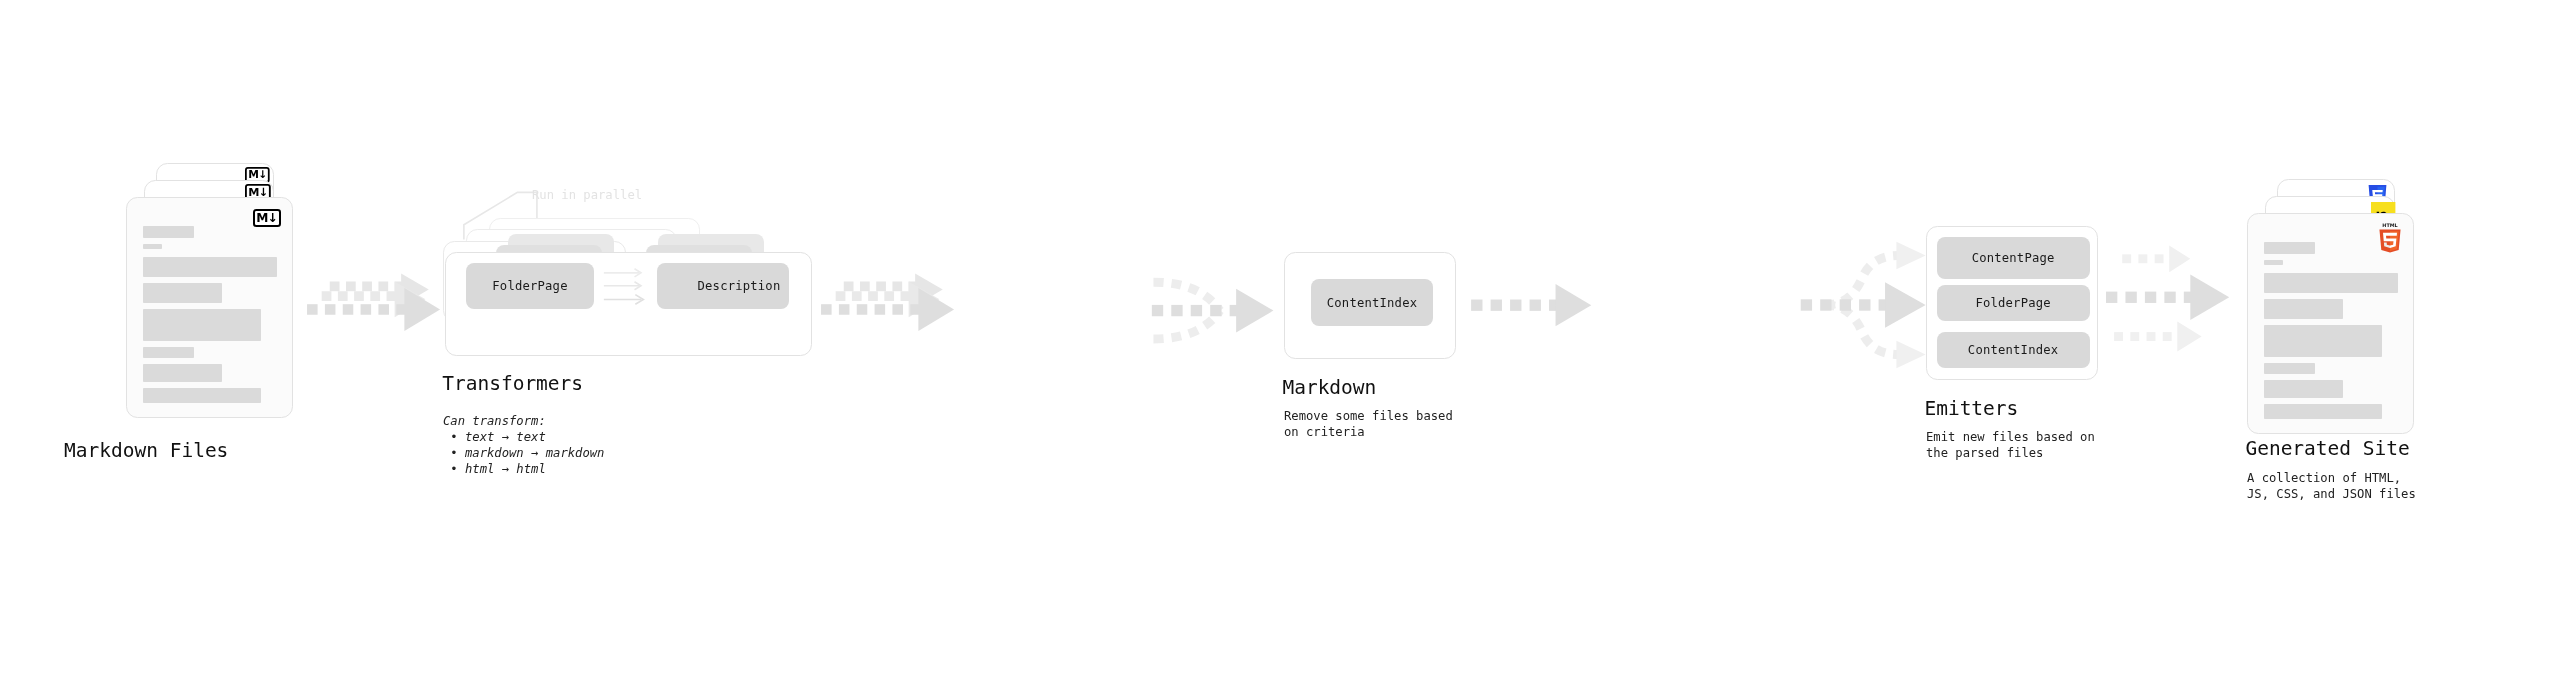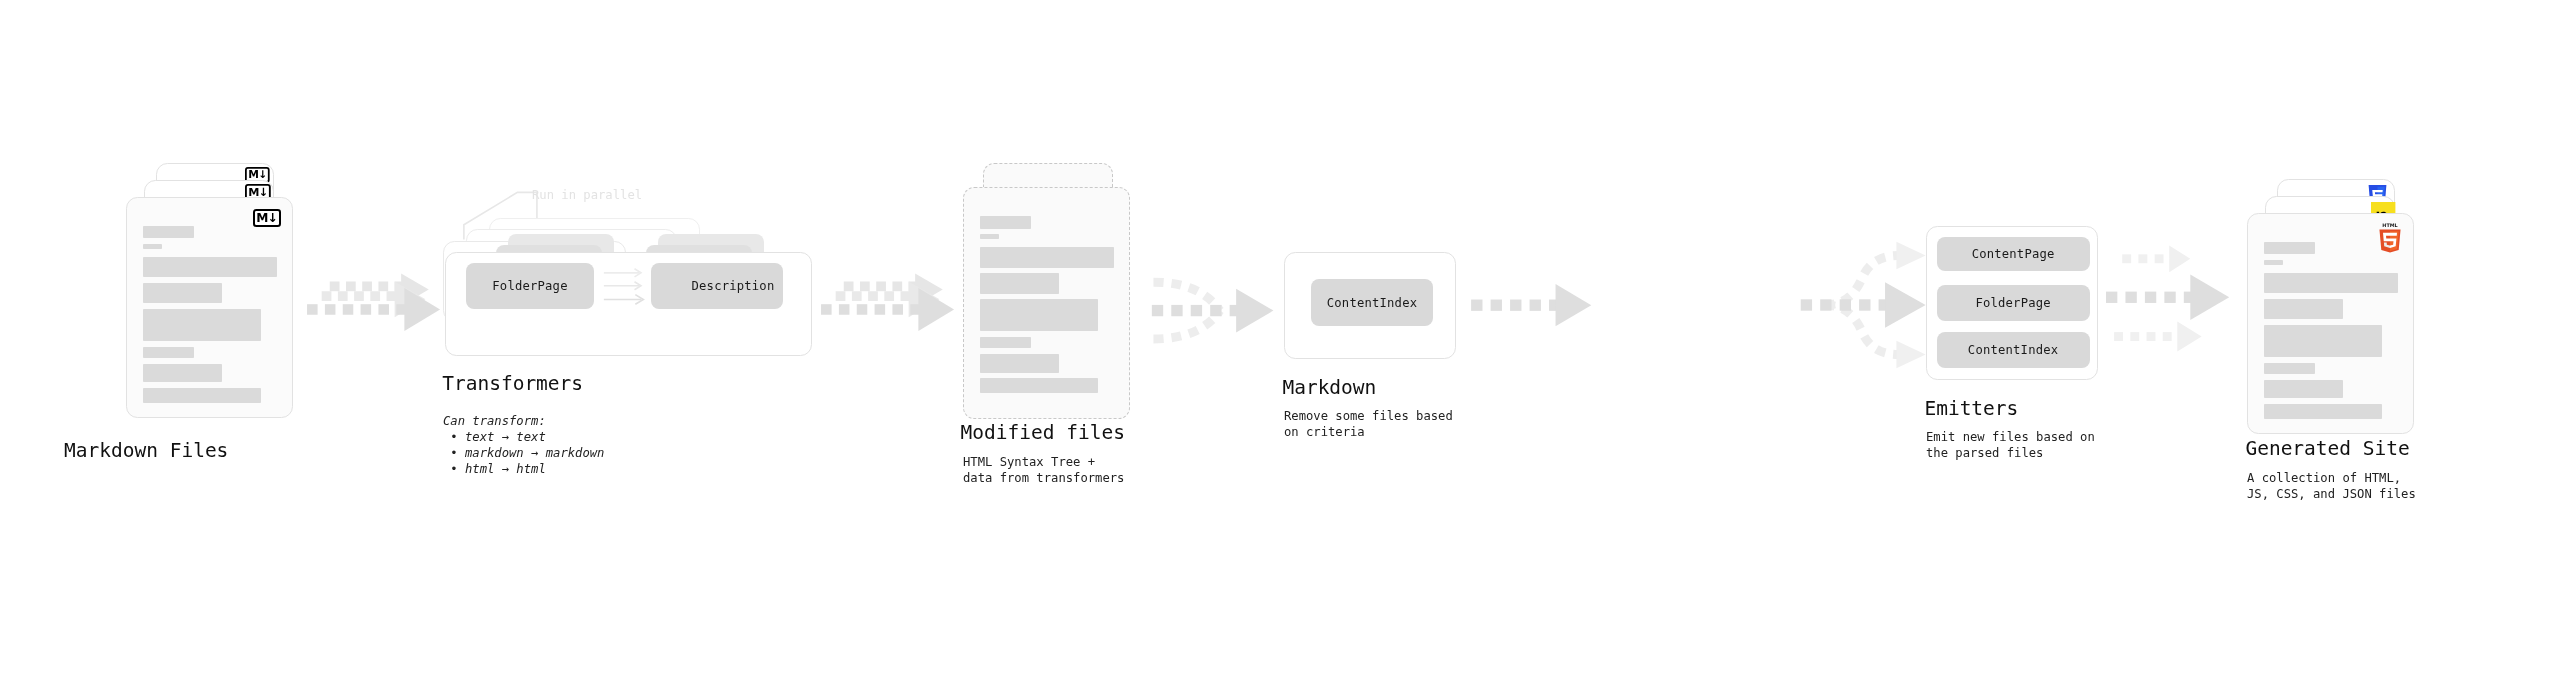--- a/index.html
+++ b/index.html
@@ -200,21 +200,21 @@
       </g>
       <g stroke="#e0e0e0" stroke-width="2" fill="none">
         <path d="M2 39 L48 39"></path>
           <path d="M41 33 L51 39 L41 45"></path>
       </g>
     </svg>
 
     <div class="chip" style="left:23px; top:68px; width:128px; height:46px;">
       <span>FolderPage</span>
     </div>
-    <div class="chip" style="left:208px; top:68px; width:132px; height:46px;padding-left:32px;">
+    <div class="chip" style="left:214px; top:68px; width:132px; height:46px;padding-left:32px;">
       <span>Description</span>
     </div>
 
     <div class="title" style="left:-0.8px; top:177px;">Transformers</div>
     <div class="subtitle bullets" style="left:0px; top:218px;">Can transform:
  • text → text
  • markdown → markdown
  • html → html</div>
   </div>
 
@@ -241,40 +241,20 @@
           <rect x="22" y="36" width="13" height="13"></rect>
         <rect x="44" y="36" width="13" height="13"></rect>
           <rect x="66" y="36" width="13" height="13"></rect>
         <rect x="88" y="36" width="13" height="13"></rect>
           <rect x="110" y="36" width="13" height="13"></rect>
         <path d="M120 16 L164 42.5 L120 69 Z"></path>
       </g>
     </svg>
   </div>
 
-  <div class="node" style="left:963px; top:163px;">
-    <div class="doc-stack" style="width:171px;height:268px;">
-      <div class="doc-card dashed" style="left:19.5px; top:0px; width:130px; height:65px;"></div>
-      <div class="doc-card dashed" style="left:0px; top:24.4px; width:167px; height:232px;">
-        <div class="doc-lines" style="top:28px;">
-          <div class="ln" style="width:51px;height:12.2px;"></div>
-          <div class="ln" style="width:18.7px;height:4.9px;margin-bottom:8.1px;"></div>
-          <div class="ln" style="width:134px;height:20.3px;"></div>
-          <div class="ln" style="width:79px;height:20.3px;"></div>
-          <div class="ln" style="width:118px;height:32px;"></div>
-          <div class="ln" style="width:51px;height:11.4px;"></div>
-          <div class="ln" style="width:79px;height:18.7px;"></div>
-          <div class="ln" style="width:118px;height:14.6px;"></div>
-        </div>
-      </div>
-    </div>
-    <div class="title" style="left:-2.4px; top:258px;">Modified files</div>
-    <div class="subtitle" style="left:0px; top:291px;">HTML Syntax Tree +
-data from transformers</div>
-  </div>
 
   <div class="node" style="left:1134px; top:264px;">
     <svg width="154" height="98" viewBox="0 0 190 120">
       <g stroke="#ededed" stroke-width="11" fill="none" stroke-dasharray="12 10" stroke-linecap="butt">
         <path d="M24 22 Q82 22 106 57"></path>
         <path d="M24 92 Q82 92 106 57"></path>
       </g>
       <g fill="#dedede">
         <rect x="22" y="50" width="14" height="14"></rect>
           <rect x="46" y="50" width="14" height="14"></rect>
@@ -328,21 +308,21 @@
         <rect x="78" y="83" width="14" height="14"></rect>
           <rect x="102" y="83" width="14" height="14"></rect>
         <rect x="126" y="83" width="14" height="14"></rect>
         <path d="M134 62 L184 90 L134 118 Z"></path>
       </g>
     </svg>
   </div>
 
   <div class="node" style="left:1926px; top:226px;">
     <div class="group-box" style="left:0px; top:0px; width:172px; height:154px;"></div>
-    <div class="chip" style="left:10.6px; top:11.4px; width:153px; height:34px;">
+    <div class="chip" style="left:10.6px; top:11.4px; width:153px; height:42px;">
       <span>ContentPage</span>
     </div>
     <div class="chip" style="left:10.6px; top:59px; width:153px; height:36px;">
       <span>FolderPage</span>
     </div>
     <div class="chip" style="left:10.6px; top:106px; width:153px; height:36px;">
       <span>ContentIndex</span>
     </div>
     <div class="title" style="left:-1.6px; top:171px;">Emitters</div>
     <div class="subtitle" style="left:0px; top:203px;">Emit new files based on

